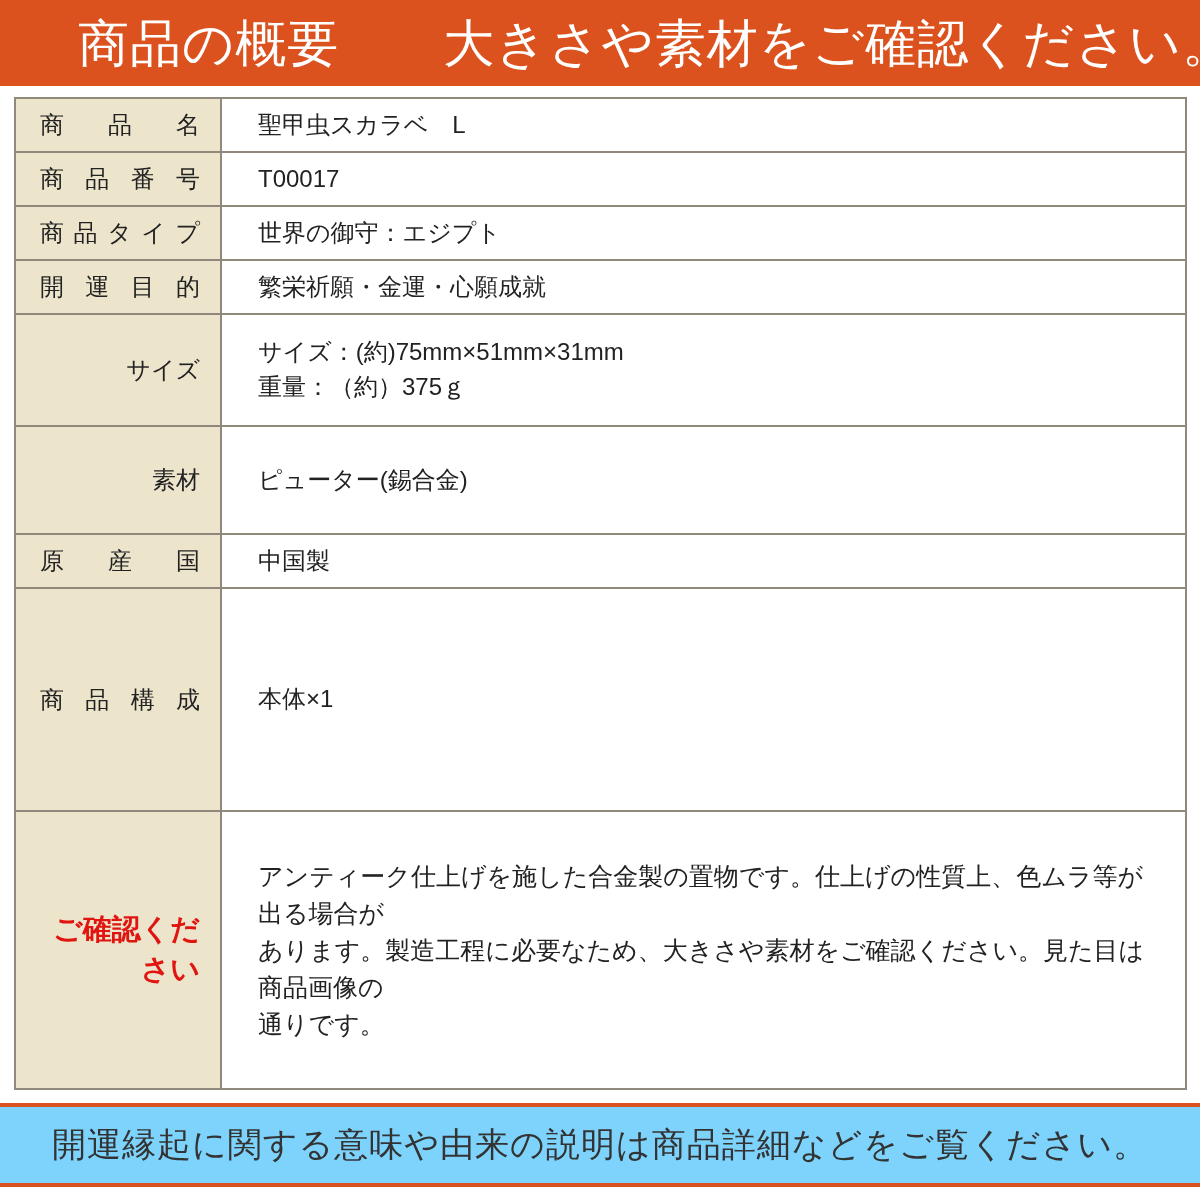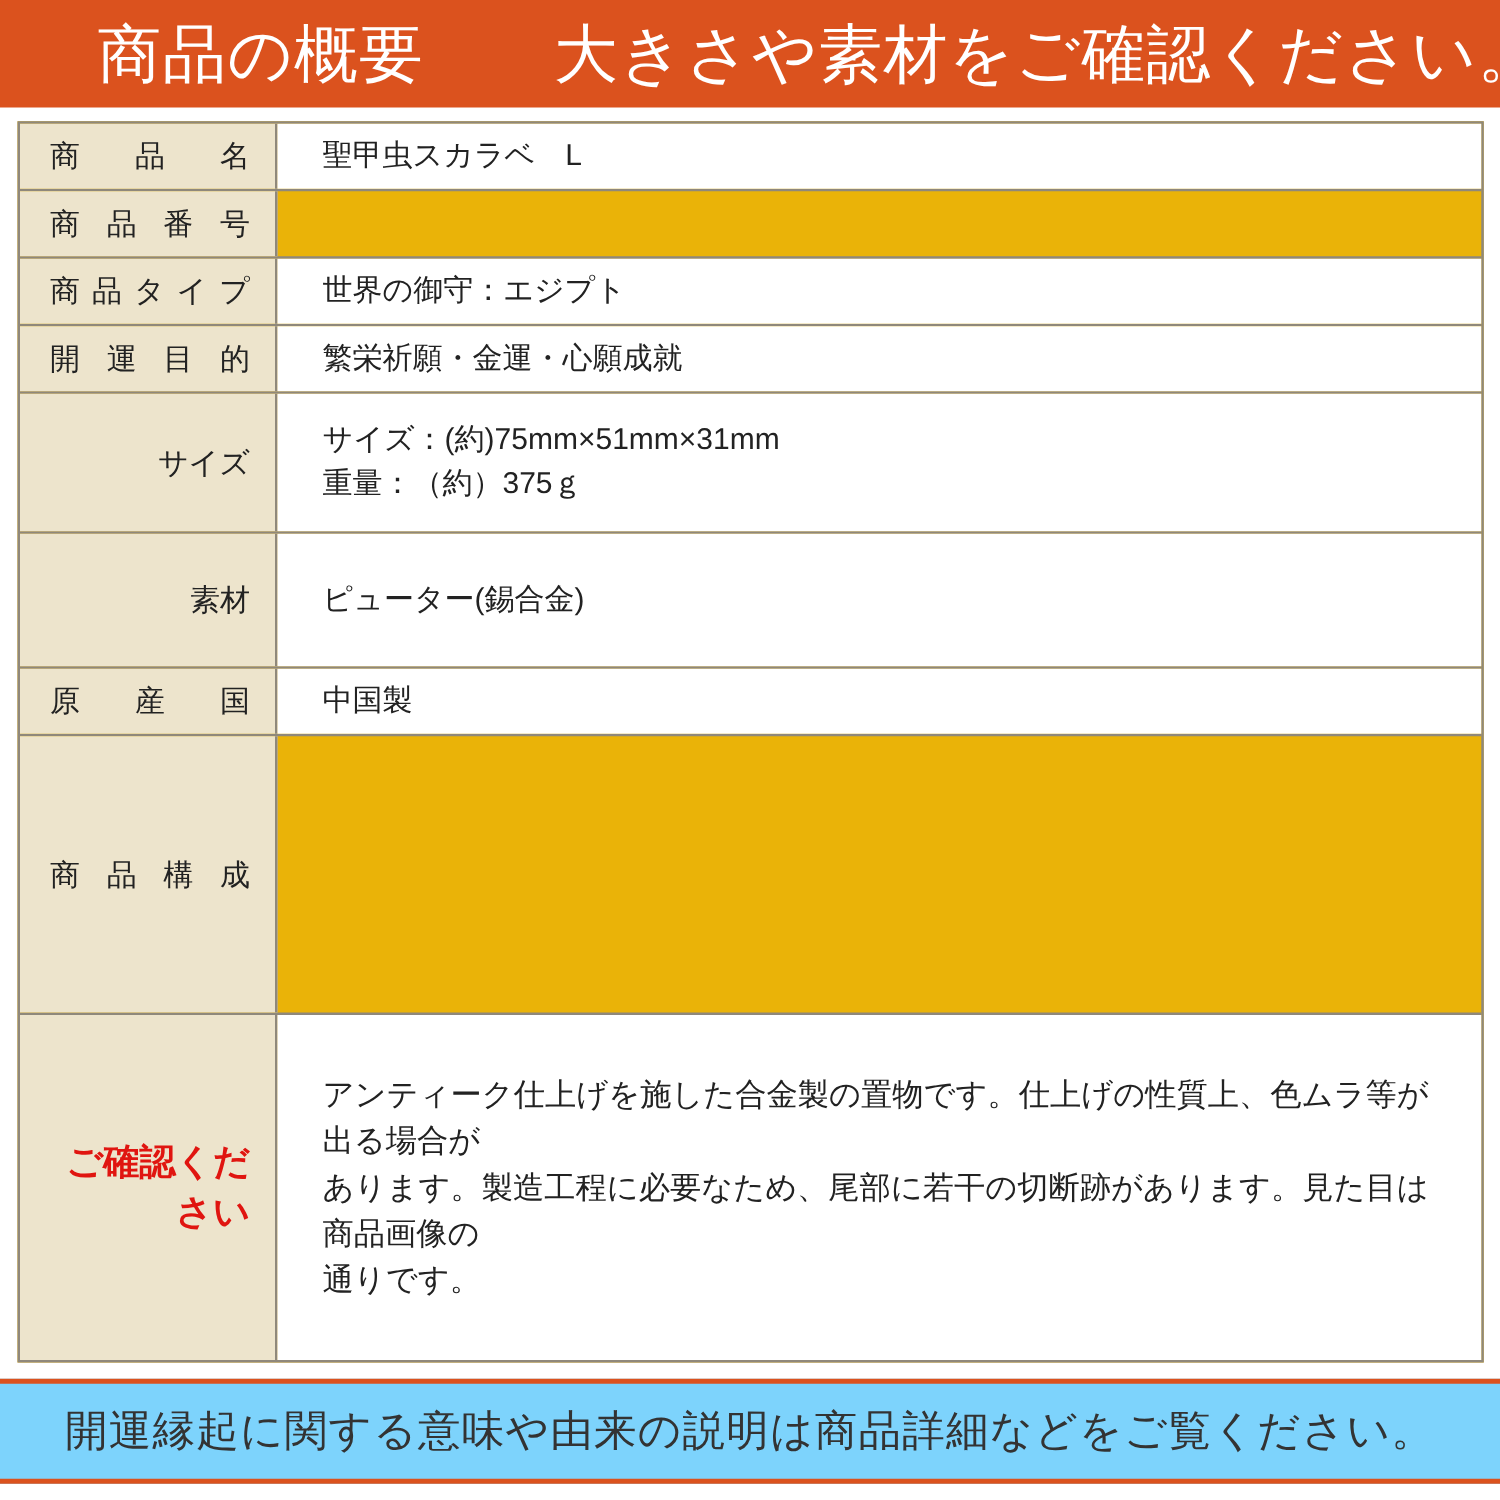--- a/index.html
+++ b/index.html
@@ -28,21 +28,21 @@
     letter-spacing: 1px;
     white-space: pre;
     line-height: 1;
   }
   
   .spec-table {
     margin: 11px 0 0 14px;
     width: 1173px;
     box-sizing: border-box;
     border: 2px solid #8F887B;
-    background: #eab308;
+    background: #a21caf;
   }
   .row {
     display: flex;
     box-sizing: border-box;
     border-bottom: 2px solid #8F887B;
   }
   .row:last-child { border-bottom: none; }
   .h54  { height: 54px; }
   .h112 { height: 112px; }
   .h108 { height: 108px; }
@@ -122,20 +122,23 @@
     </div>
     <div class="value-cell">
       <span>聖甲虫スカラベ　L</span>
     </div>
   </div>
 
   <div class="row h54">
     <div class="label-cell label-justify">
       <span class="lbl">商品番号</span>
     </div>
+    <div class="value-cell">
+      <span>T00017</span>
+    </div>
   </div>
 
   <div class="row h54">
     <div class="label-cell label-justify">
       <span class="lbl">商品タイプ</span>
     </div>
     <div class="value-cell">
       <span>世界の御守：エジプト</span>
     </div>
   </div>
@@ -174,29 +177,32 @@
     </div>
     <div class="value-cell">
       <span>中国製</span>
     </div>
   </div>
 
   <div class="row h223">
     <div class="label-cell label-justify">
       <span class="lbl">商品構成</span>
     </div>
+    <div class="value-cell">
+      <span>本体×1</span>
+    </div>
   </div>
 
   <div class="row h276">
     <div class="label-cell label-center label-red">
       <span class="lbl">ご確認ください</span>
     </div>
     <div class="value-cell">
       <span class="para-line">アンティーク仕上げを施した合金製の置物です。仕上げの性質上、色ムラ等が出る場合が</span>
-      <span class="para-line">あります。製造工程に必要なため、尾部に若干の切断跡があります。見た目は商品画像の</span>
+      <span class="para-line">あります。製造工程に必要なため、大きさや素材をご確認ください。見た目は商品画像の</span>
       <span class="para-line">通りです。</span>
     </div>
   </div>
 
 </div>
 
 <div class="footer">
   <div class="footer-text">開運縁起に関する意味や由来の説明は商品詳細などをご覧ください。</div>
 </div>
 

